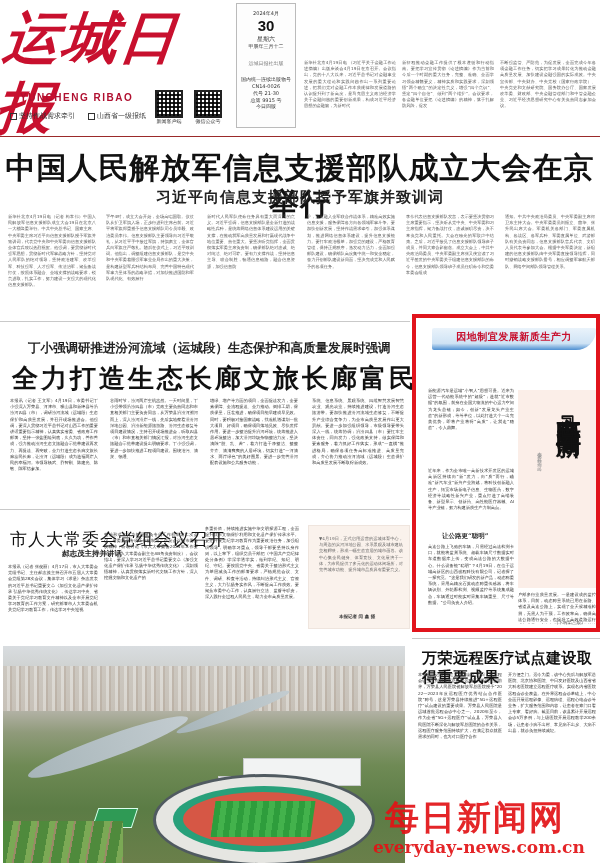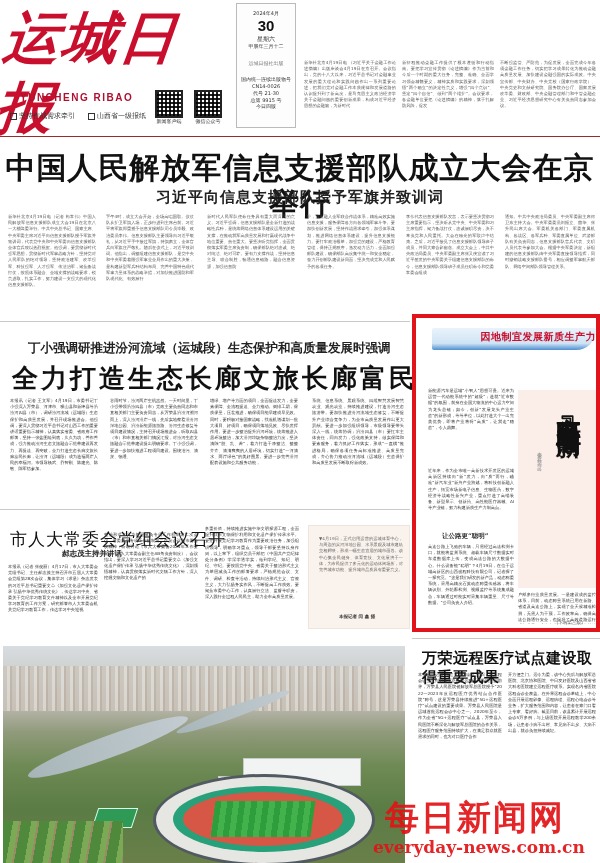--- a/index.html
+++ b/index.html
@@ -36,21 +36,21 @@
 
   .headline-main { left: 0; top: 150px; width: 600px; text-align: center; font-size: 30px; font-weight: bold; color: #111; letter-spacing: 1px; line-height: 36px; }
   .headline-sub { left: 0; top: 188px; width: 600px; text-align: center; font-size: 15px; font-weight: bold; color: #222; letter-spacing: 1px; }
 
   .kicker-serif { font-family: "DejaVu Serif", serif; font-weight: bold; font-size: 12.5px; color: #222; }
   .headline-2 { font-size: 26px; font-weight: bold; letter-spacing: 3px; color: #111; }
 
   
   .feature-box { left: 412px; top: 314px; width: 188px; height: 318px; border: 4px solid #e1141c; background: #fff; }
   .feature-banner { left: 16px; top: 10px; width: 164px; height: 22px; background: linear-gradient(180deg, #eaf3fb 0%, #cfe3f4 70%, #4d8fd1 100%); border-radius: 2px 2px 20px 2px; }
-  .feature-banner-text { width: 100%; text-align: right; font-size: 10px; line-height: 18px; font-weight: bold; color: #c8102e; letter-spacing: 0.5px; }
+  .feature-banner-text { width: 100%; text-align: center; font-size: 10px; line-height: 18px; font-weight: bold; color: #c8102e; letter-spacing: 0.5px; }
   .feature-pink { left: 102px; top: 72px; width: 78px; height: 198px; background: #fbeee8; }
   .feature-vert-title { font-size: 25px; font-weight: bold; color: #111; writing-mode: vertical-rl; line-height: 28px; letter-spacing: 2px; }
   .feature-byline { font-size: 4.5px; color: #999; writing-mode: vertical-rl; line-height: 6px; letter-spacing: 1px; }
   .feature-subhead { font-size: 6.5px; font-weight: bold; color: #333; font-family: "DejaVu Serif", serif; }
 
   .photo-caption-box { left: 308px; top: 525px; width: 102px; height: 104px; background: #faf2ec; border: 1px solid #efe5de; }
   .photo-caption-box .textblock { font-family: "DejaVu Serif", serif; color: #666; }
 
   
   .photo { left: 3px; top: 646px; width: 402px; height: 217px; overflow: hidden; background: linear-gradient(180deg, #d9dde0 0%, #c9ccc8 16%, #b9b6ad 28%, #8f9a7a 40%, #6f8a55 55%, #5b7c45 75%, #6a7f4a 100%); }

